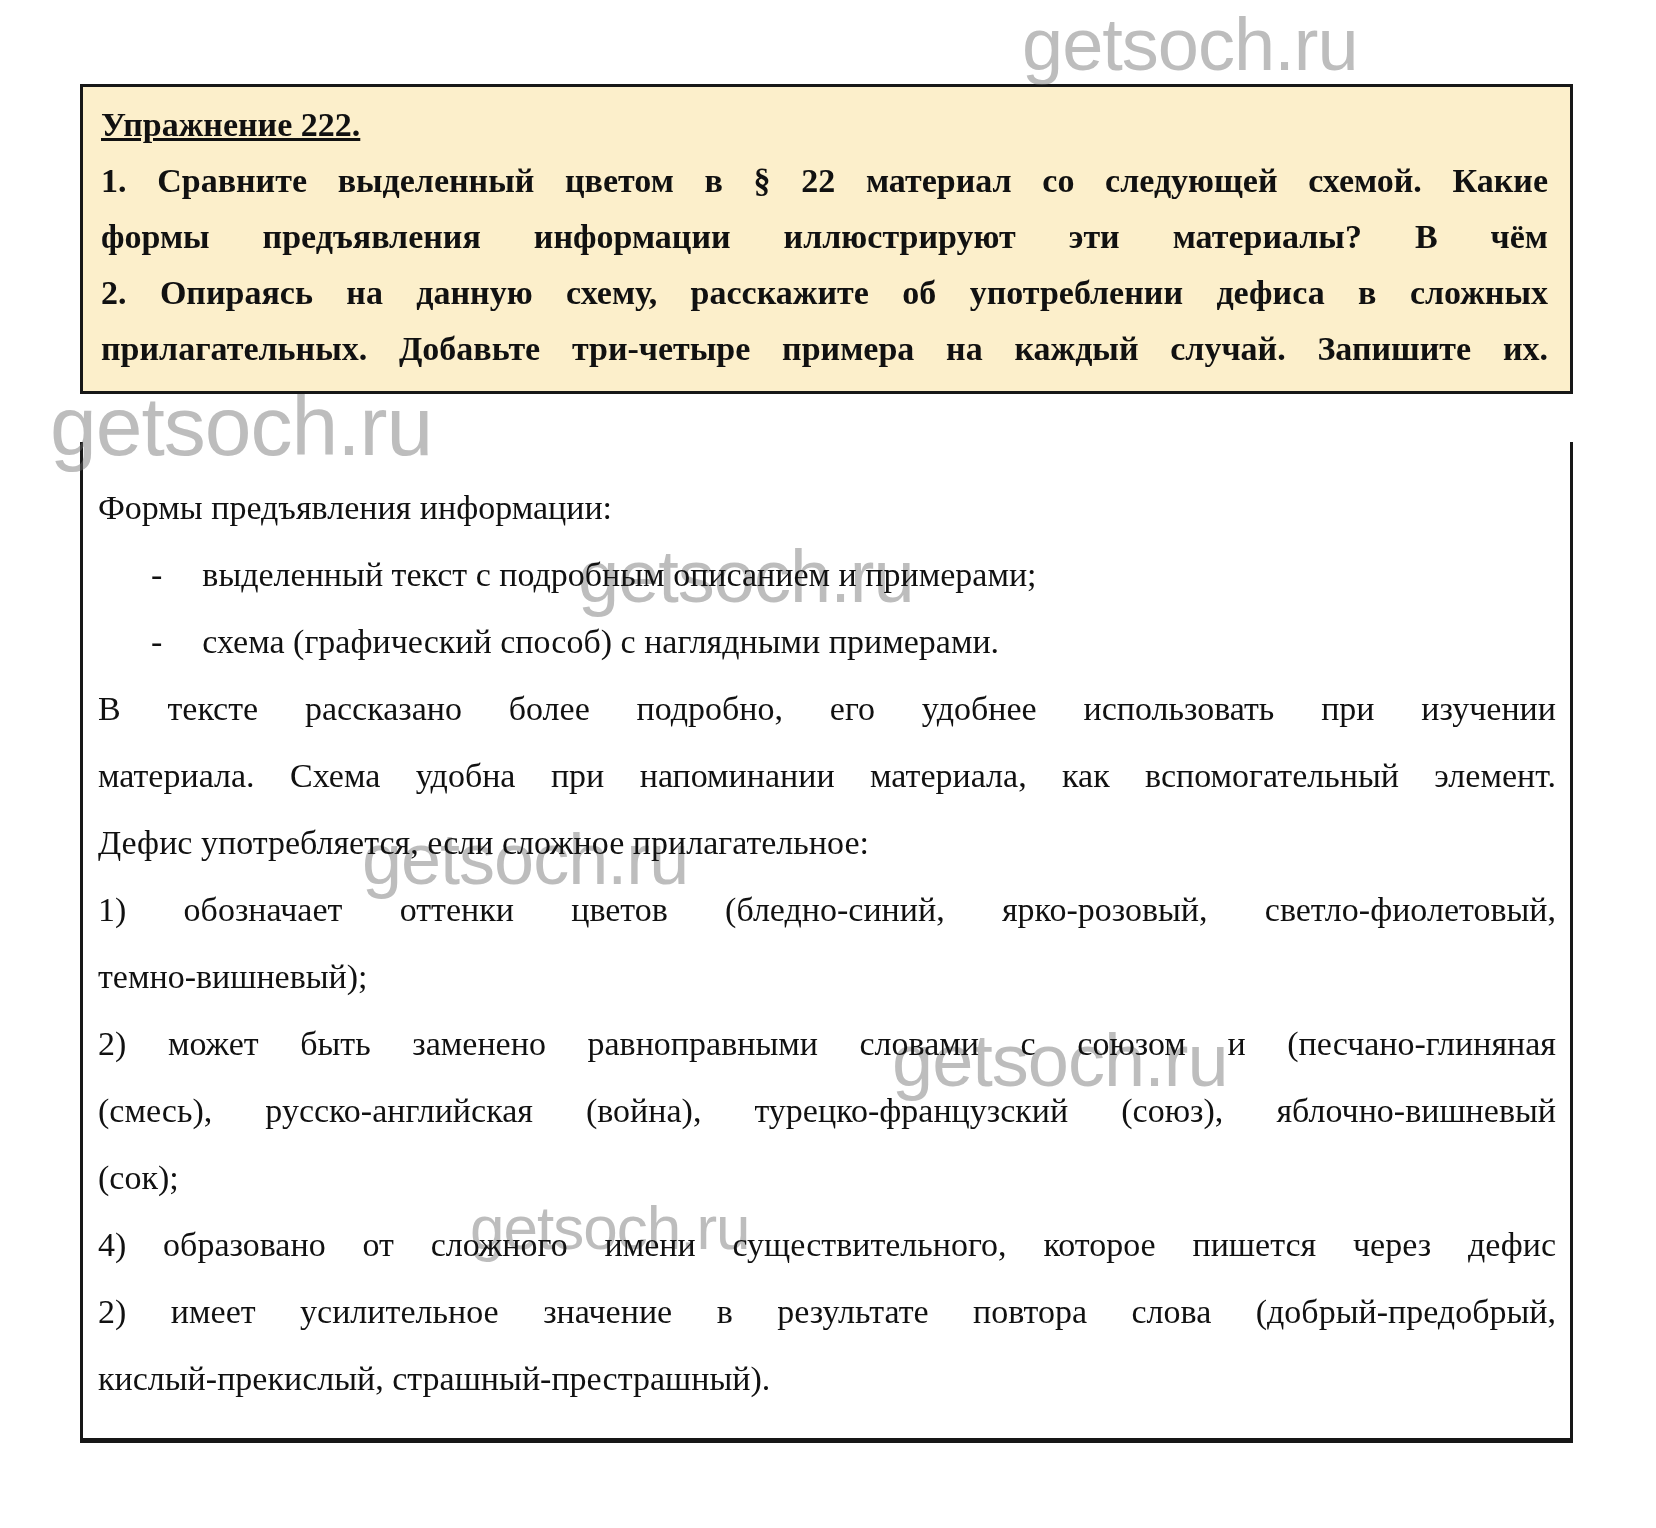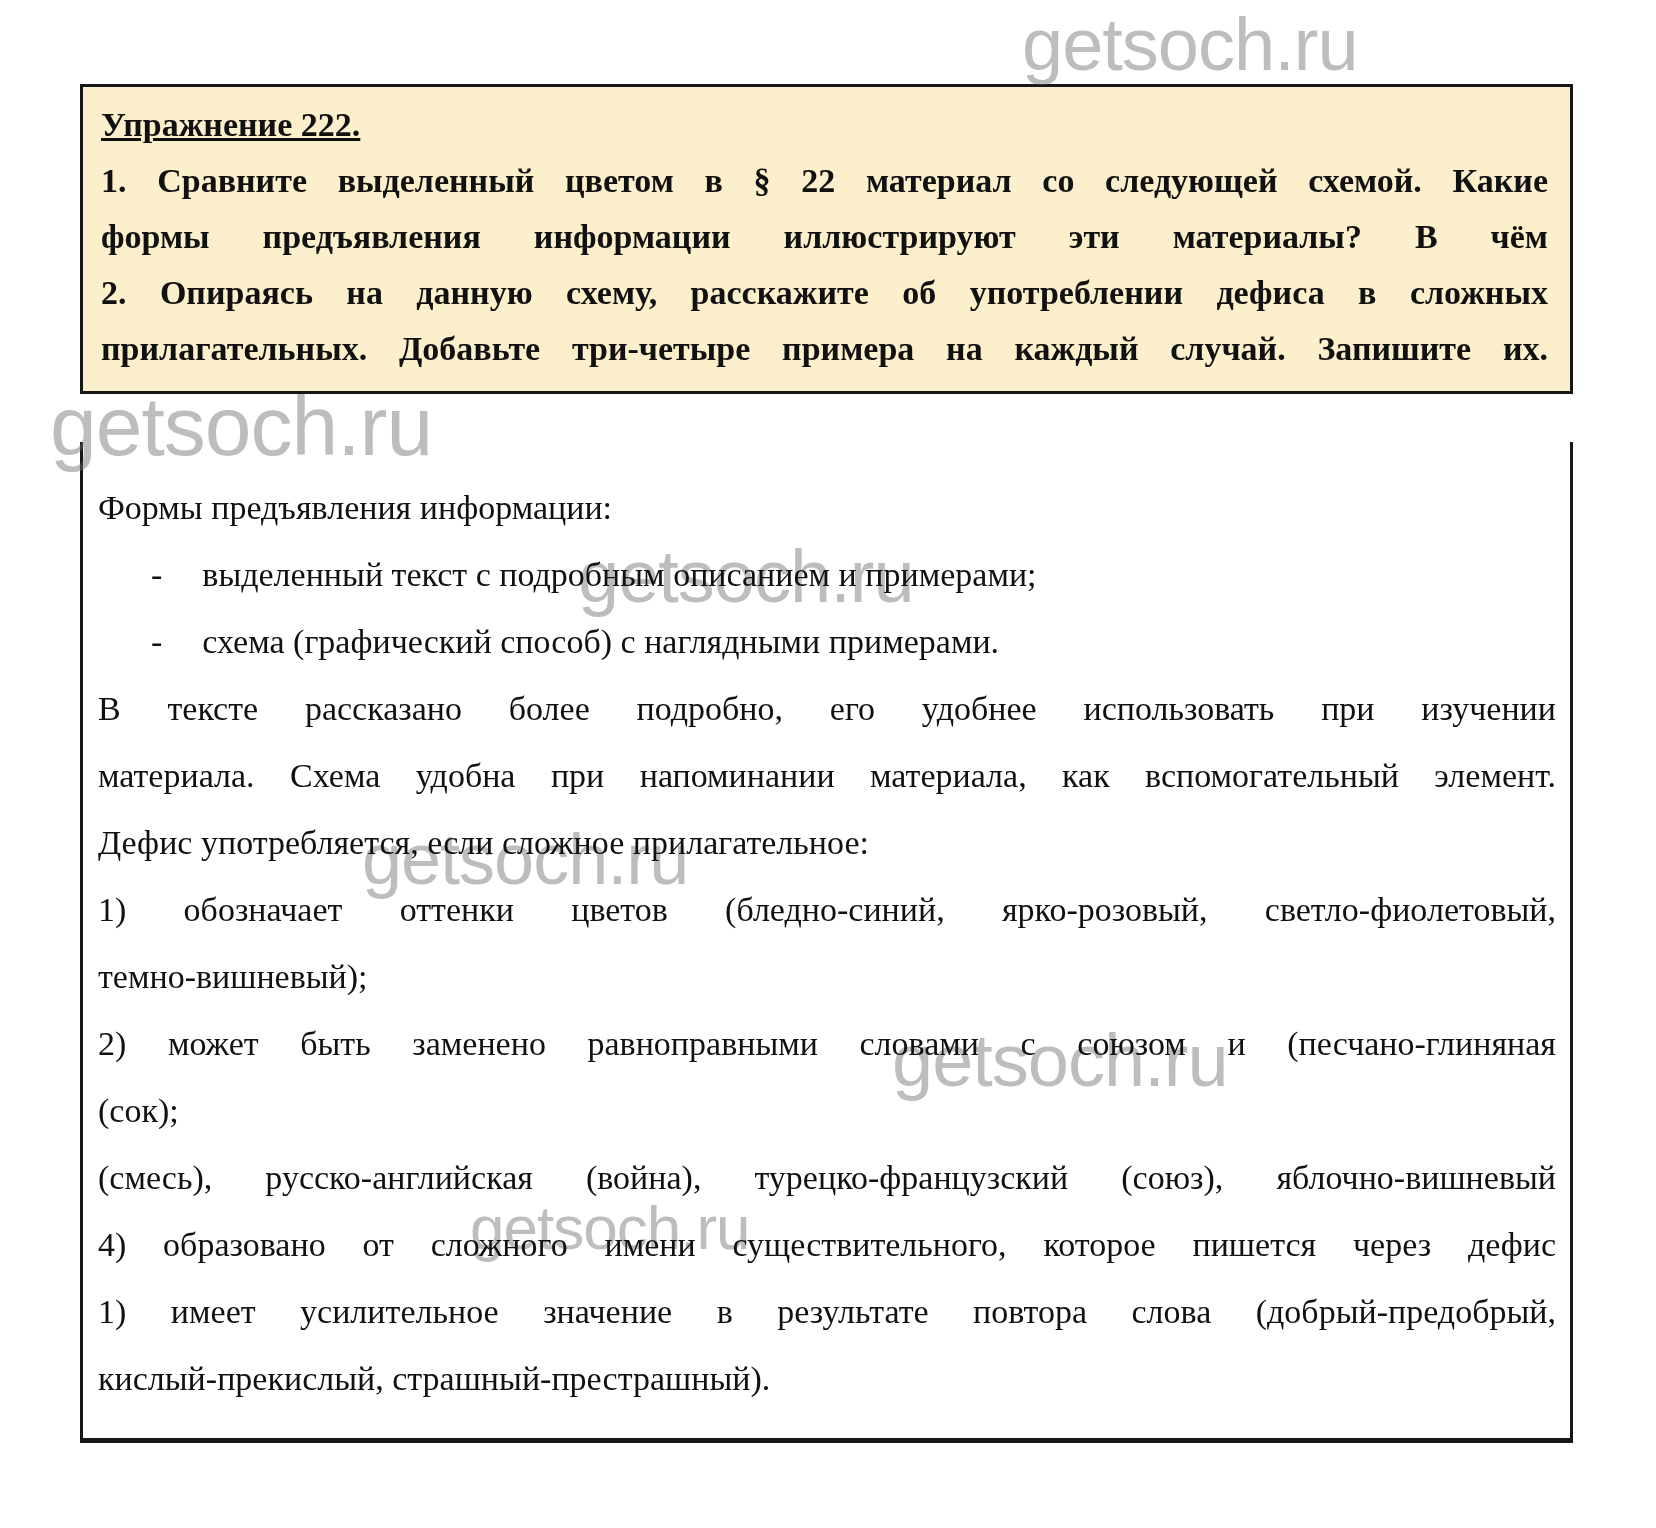--- a/index.html
+++ b/index.html
@@ -95,22 +95,22 @@
       <div id="answer-lines">
           <div class="line">Формы предъявления информации:</div>
           <div class="line bullet"><span class="dash">-</span><span class="btext">выделенный текст с подробным описанием и примерами;</span></div>
           <div class="line bullet"><span class="dash">-</span><span class="btext">схема (графический способ) с наглядными примерами.</span></div>
           <div class="line justify">В тексте рассказано более подробно, его удобнее использовать при изучении</div>
           <div class="line justify">материала. Схема удобна при напоминании материала, как вспомогательный элемент.</div>
           <div class="line">Дефис употребляется, если сложное прилагательное:</div>
           <div class="line justify">1) обозначает оттенки цветов (бледно-синий, ярко-розовый, светло-фиолетовый,</div>
           <div class="line">темно-вишневый);</div>
           <div class="line justify">2) может быть заменено равноправными словами с союзом и (песчано-глиняная</div>
+          <div class="line justify">(смесь), русско-английская (война), турецко-французский (союз), яблочно-вишневый</div>
           <div class="line">(сок);</div>
-          <div class="line justify">(смесь), русско-английская (война), турецко-французский (союз), яблочно-вишневый</div>
           <div class="line justify">4) образовано от сложного имени существительного, которое пишется через дефис</div>
-          <div class="line justify">1) имеет усилительное значение в результате повтора слова (добрый-предобрый,</div>
+          <div class="line justify">2) имеет усилительное значение в результате повтора слова (добрый-предобрый,</div>
           <div class="line">кислый-прекислый, страшный-престрашный).</div>
         </div>
     </div>
 
   </div>
 </div>
 
 </body></html>

